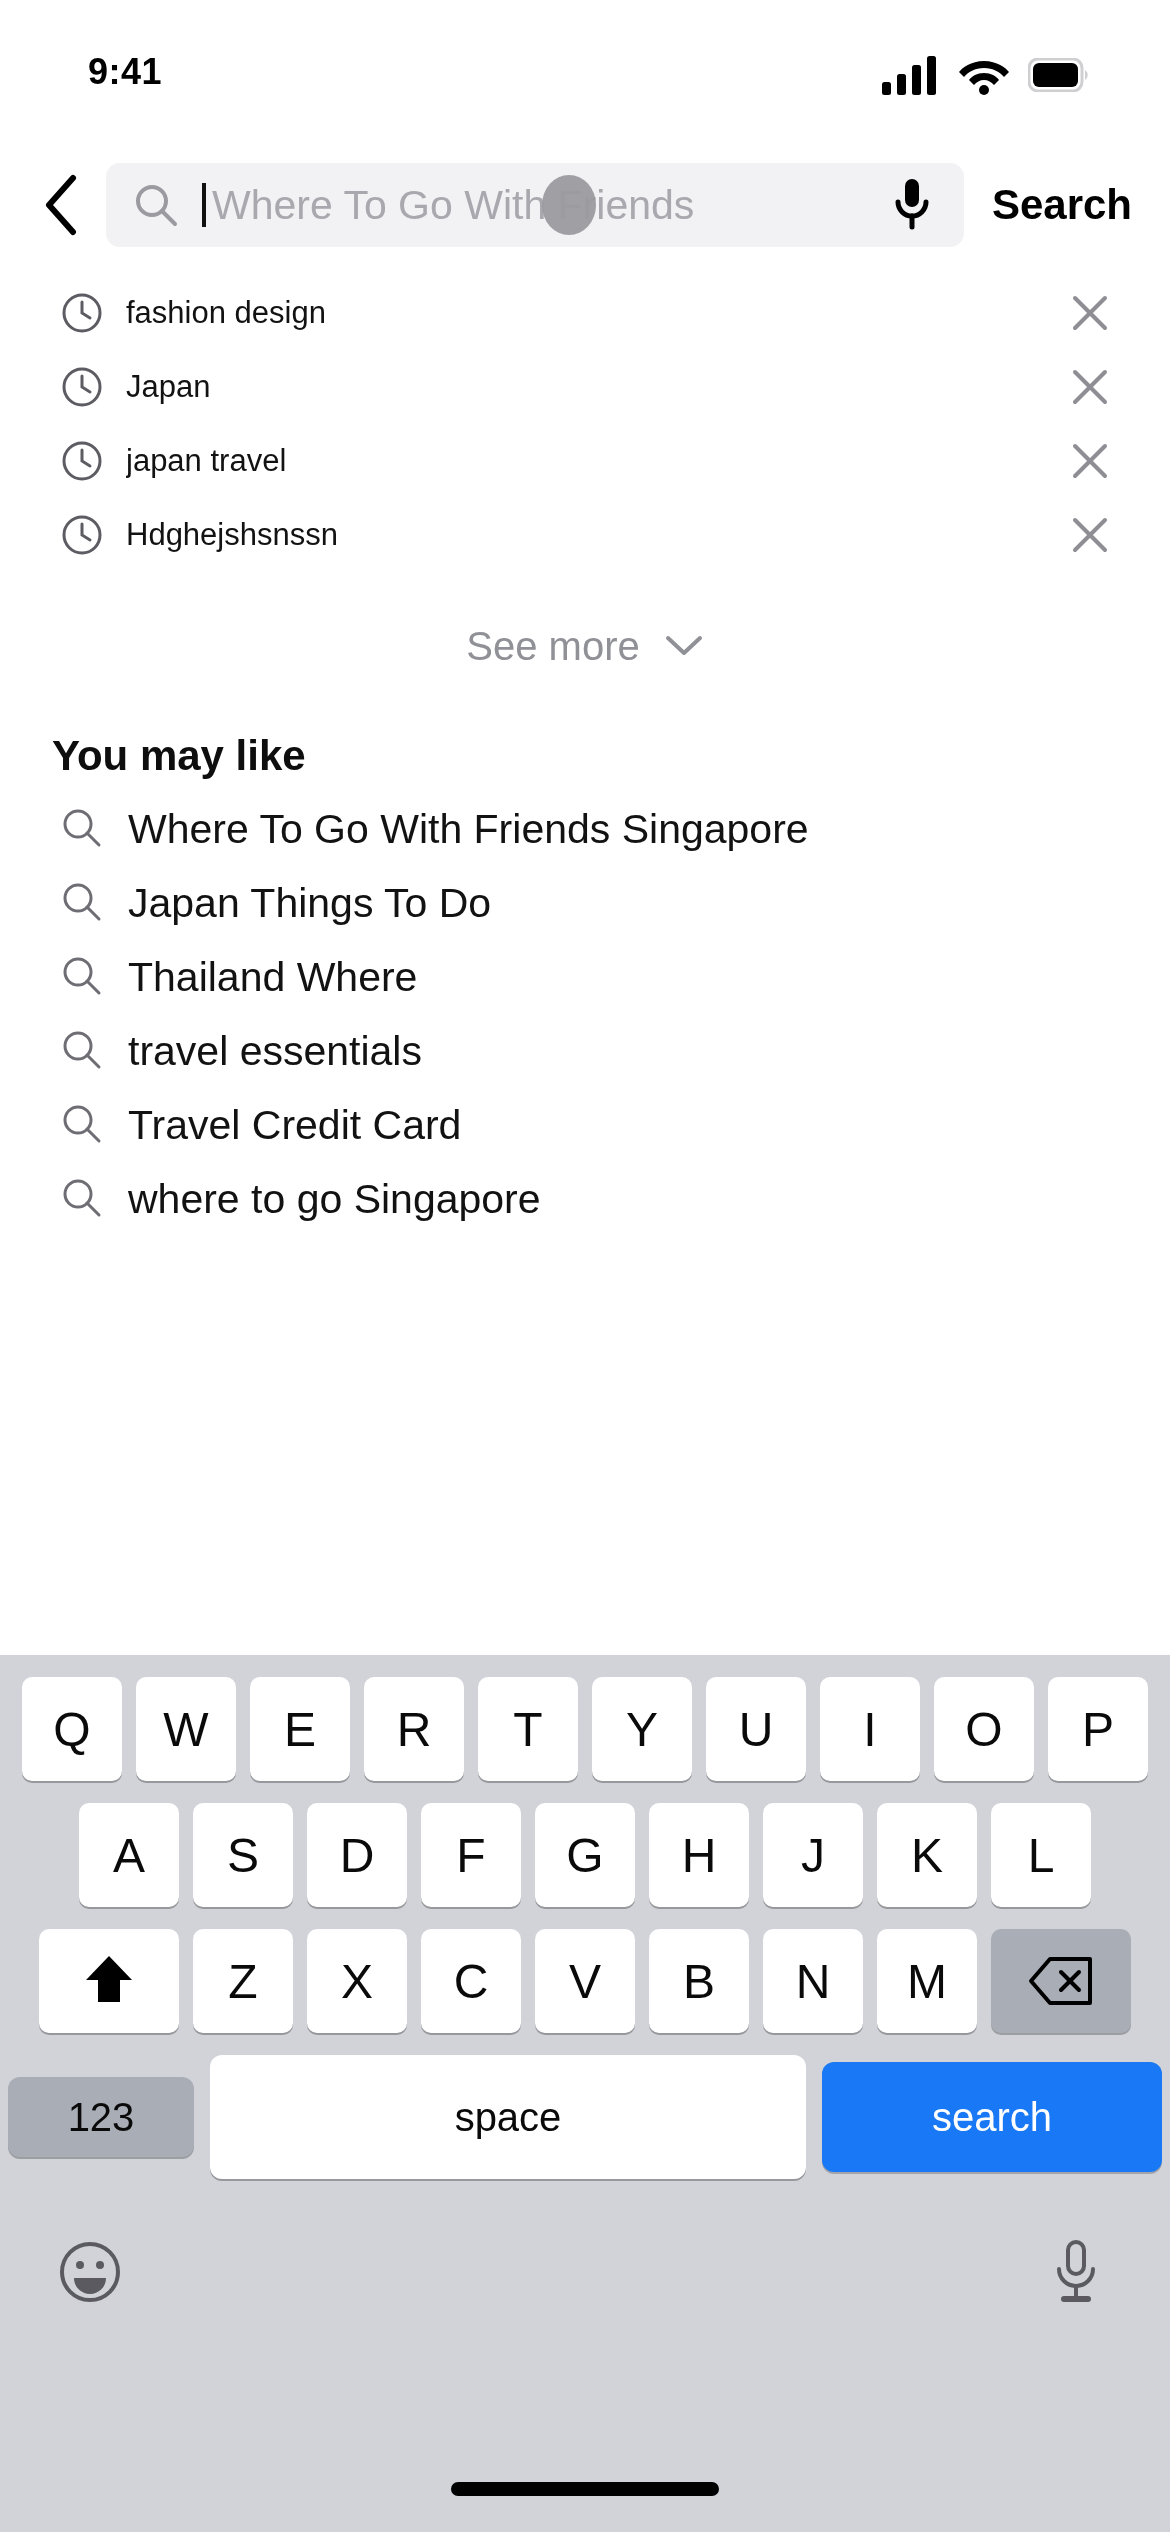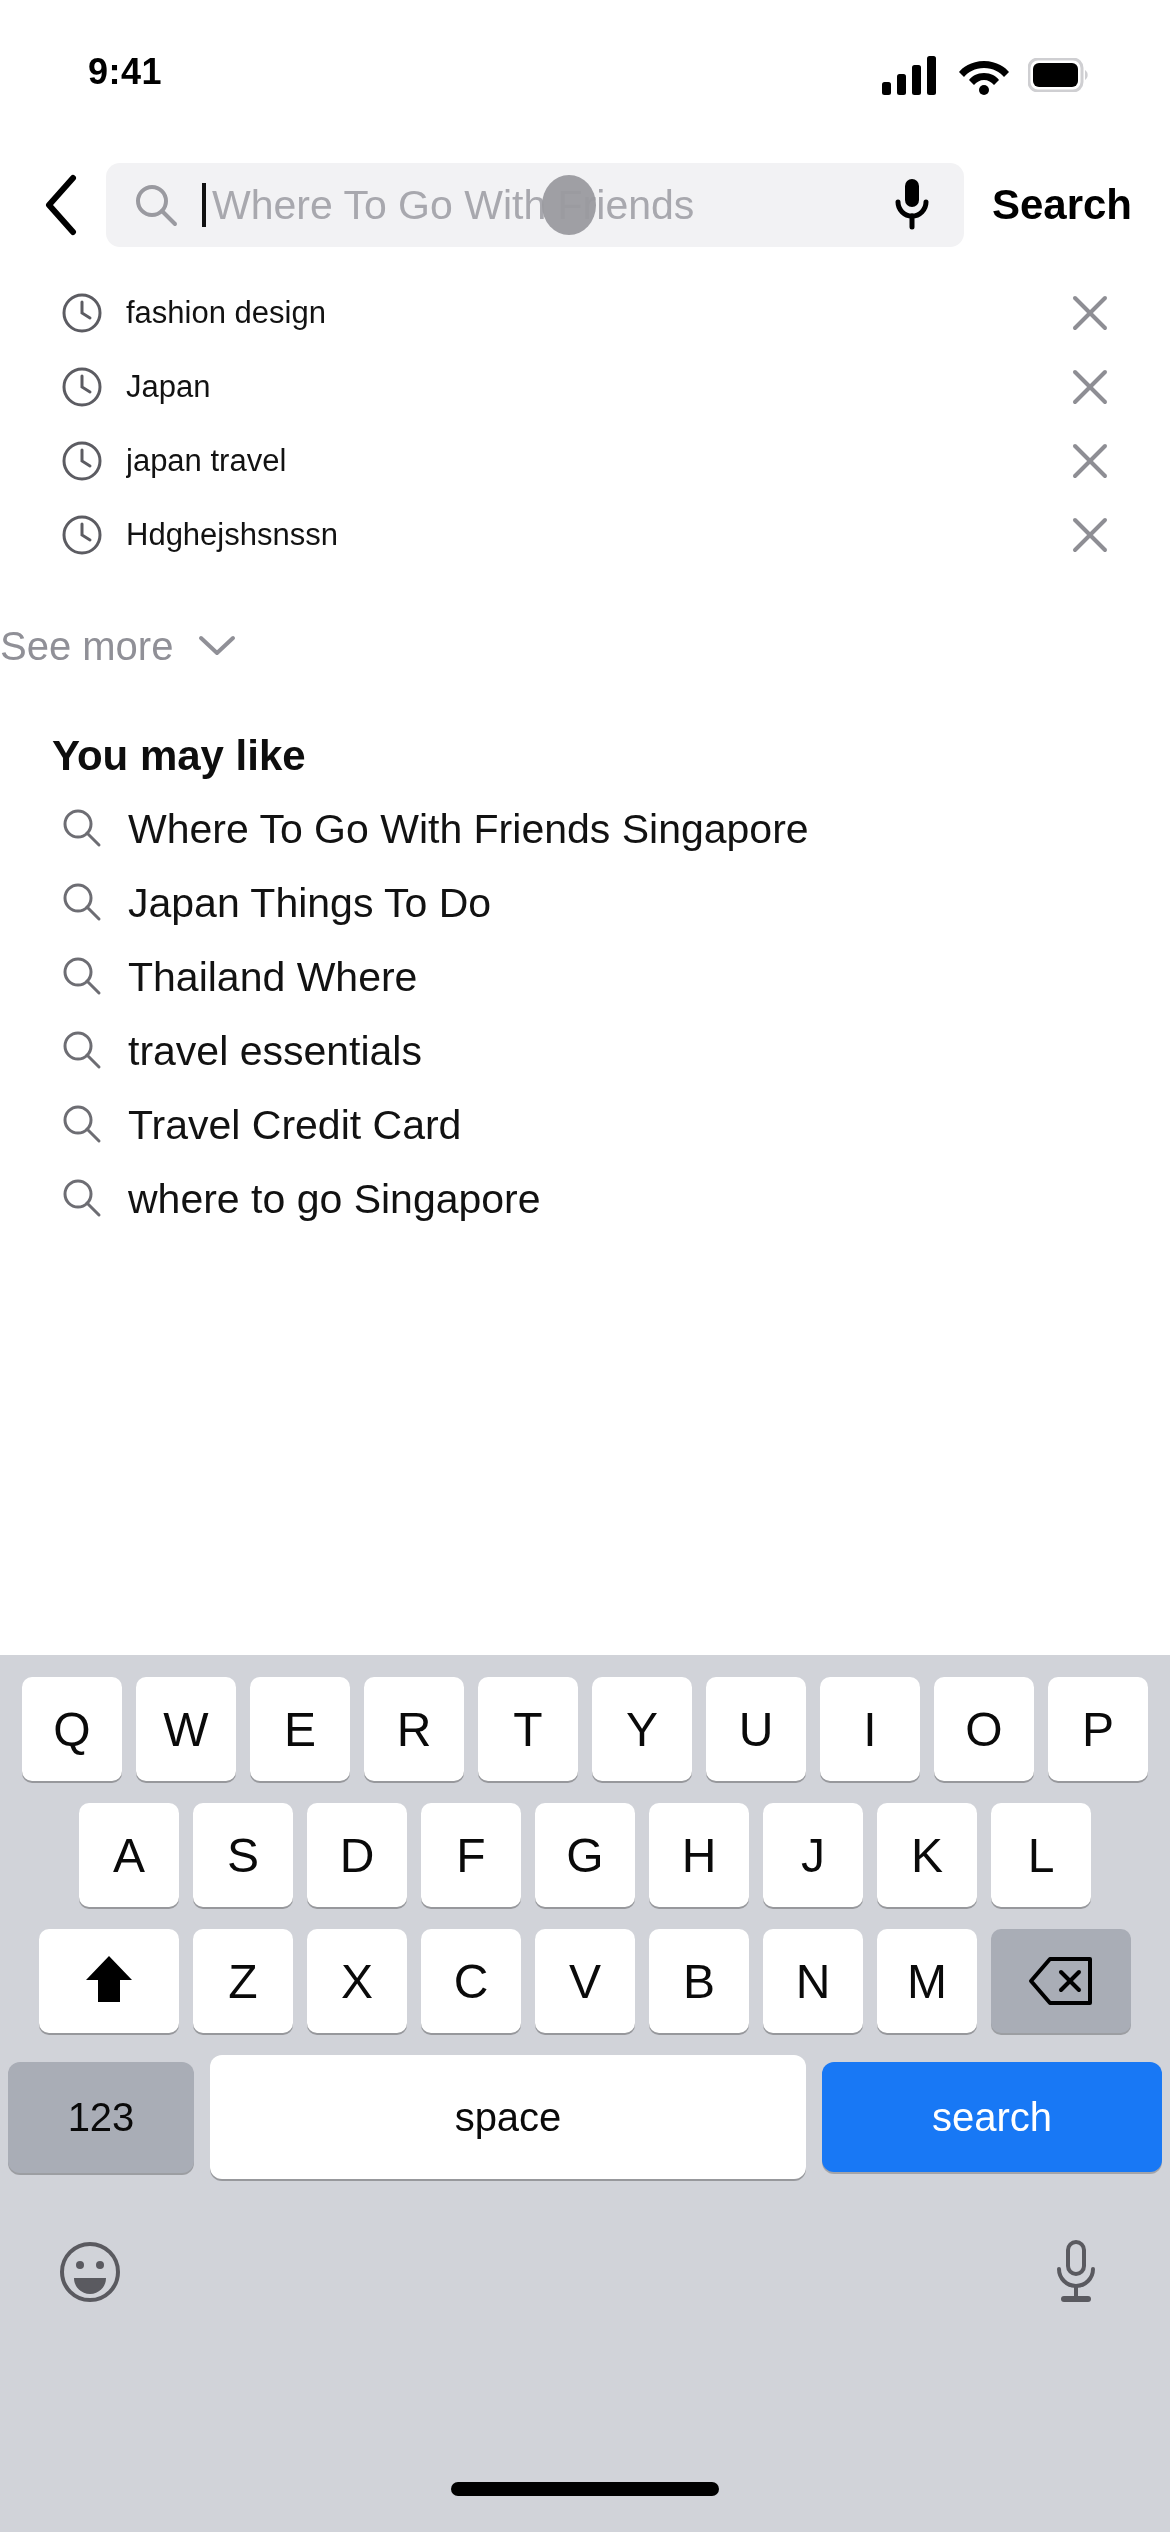--- a/index.html
+++ b/index.html
@@ -104,20 +104,21 @@
     flex:1 1 auto;
     margin-left:12px;
     white-space:nowrap;
     overflow:hidden;
   }
   .hist-clear{ width:56px; flex:0 0 auto; display:flex; align-items:center; justify-content:center; }
 
   .see-more{
     display:flex;
     align-items:center;
+    justify-content:center;
     gap:24px;
     height:88px;
     margin-top:30px;
   }
   .see-more-text{ font-size:40px; color:#909097; }
 
   
   .section-title{
     font-size:42px;
     font-weight:bold;
@@ -167,21 +168,21 @@
     justify-content:center;
     font-size:48px;
     color:#0a0a0a;
     box-shadow:0 2px 0 rgba(0,0,0,0.28);
     flex:0 0 auto;
   }
   .key.wide{ width:140px; }
   .key.gray{ background:#a9adb6; box-shadow:0 2px 0 rgba(0,0,0,0.25); }
   .kb-row.r4{ padding:0 8px; gap:16px; margin-bottom:0; align-items:center; }
   .key-123{
-    width:186px; height:111px;
+    width:186px; height:80px;
     background:#a9adb6;
     border-radius:12px;
     display:flex; align-items:center; justify-content:center;
     font-size:40px; color:#0a0a0a;
     box-shadow:0 2px 0 rgba(0,0,0,0.25);
     flex:0 0 auto;
   }
   .key-space{
     flex:1 1 auto;
     height:124px;

